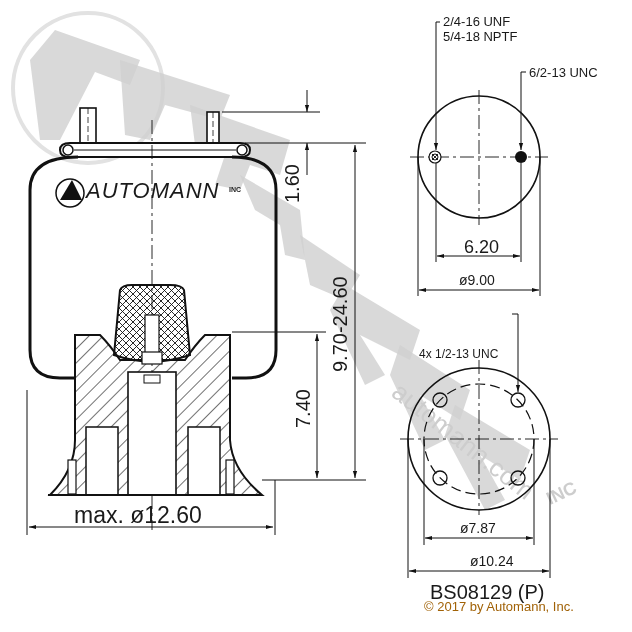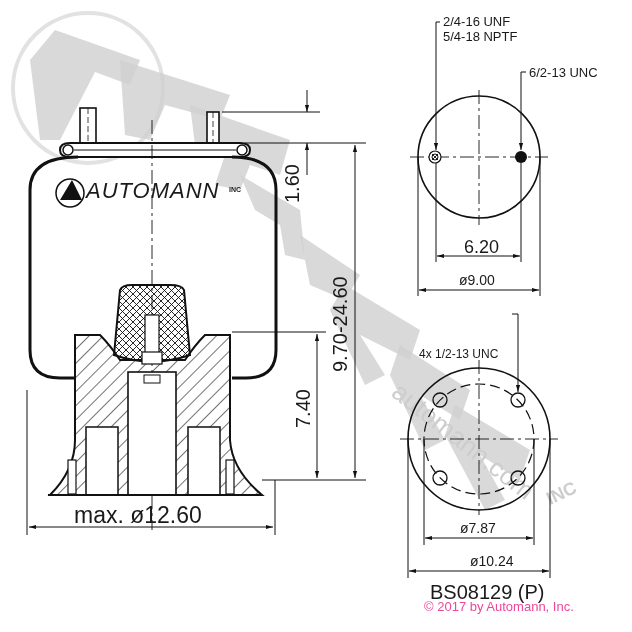--- a/index.html
+++ b/index.html
@@ -1,20 +1,20 @@
 <!DOCTYPE html>
 <html><head>
 <meta charset="utf-8">
 <style>
   html, body { margin:0; padding:0; background:#ffffff; }
   body { width:632px; height:632px; position:relative; overflow:hidden; font-family:"Liberation Sans", sans-serif; }
   #drawing { position:absolute; left:0; top:0; width:632px; height:632px; }
   .lbl { position:absolute; color:#1a1a1a; white-space:nowrap; line-height:1; }
   .vert { transform-origin: left top; transform: rotate(-90deg); }
-  .copy { color:#ec4899; }
+  .copy { color:#a16207; }
 </style>
 </head>
 <body>
 
 <svg id="drawing" viewBox="0 0 632 632" xmlns="http://www.w3.org/2000/svg">
   <defs>
     <pattern id="hatch" patternUnits="userSpaceOnUse" width="10" height="10" patternTransform="rotate(45)">
       <line x1="0" y1="0" x2="0" y2="10" stroke="#111" stroke-width="1.2"></line>
     </pattern>
     <pattern id="cross" patternUnits="userSpaceOnUse" width="7" height="7">

